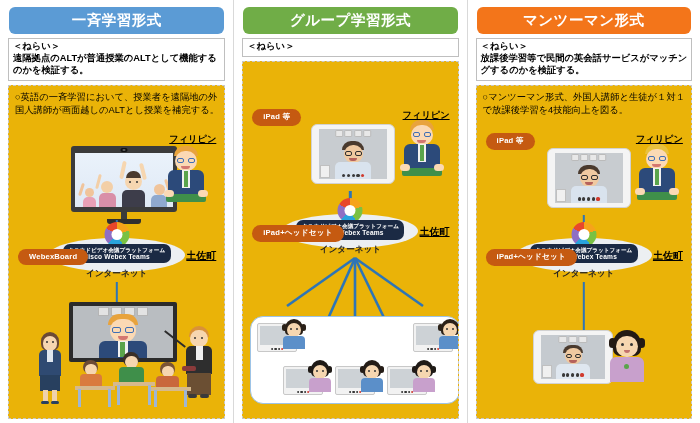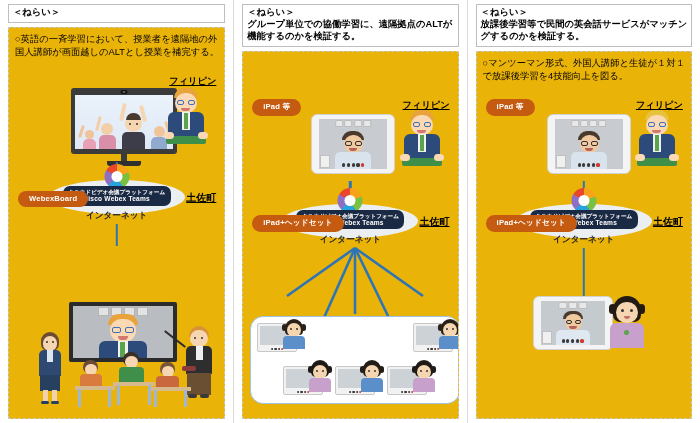--- a/index.html
+++ b/index.html
@@ -221,23 +221,25 @@
   .mini .pad .bar i.r { background: #d03a2e; }
 
   .hs { position: absolute; }
 </style>
 </head>
 <body>
 
 <div class="board">
 
   <div class="panel">
+    <div class="pill blue">一斉学習形式</div>
 
     <div class="aim">
       <span class="tag">＜ねらい＞</span>
+      <span>遠隔拠点のALTが普通授業のALTとして機能するのかを検証する。</span>
     </div>
 
     <div class="body">
       <div class="desc">○英語の一斉学習において、授業者を遠隔地の外国人講師が画面越しのALTとし授業を補完する。</div>
 
       <div class="place p-top">フィリピン</div>
 
       <div class="device roomkit">
         <div class="bezel">
           <div class="cam"></div>
@@ -378,24 +380,24 @@
           <div style="position:absolute;left:5px;top:16px;width:23px;height:13px;background:#c9683c;border-radius:4px 4px 0 0;"></div>
           <div style="position:absolute;left:0px;top:27px;width:40px;height:4px;background:#d6b98d;"></div>
           <div style="position:absolute;left:3px;top:30px;width:3px;height:17px;background:#9fb6d4;"></div>
           <div style="position:absolute;left:33px;top:30px;width:3px;height:17px;background:#9fb6d4;"></div>
         </div>
       </div>
     </div>
   </div>
 
   <div class="panel">
+    <div class="pill green">グループ学習形式</div>
 
     <div class="aim">
       <span class="tag">＜ねらい＞</span>
-      <span>グループ単位での協働学習に、遠隔拠点のALTが機能するのかを検証する。</span>
     </div>
 
     <div class="body">
 
       <div class="badge b-topleft">iPad 等</div>
       <div class="place p-top">フィリピン</div>
 
       <div class="device ipad" style="left:68px;top:62px;">
         <div class="frame">
           <div class="scr2">
@@ -567,20 +569,21 @@
             <div style="position:absolute;left:1px;top:6px;width:5px;height:7px;background:#1f1a16;border-radius:3px;"></div>
             <div style="position:absolute;right:1px;top:6px;width:5px;height:7px;background:#1f1a16;border-radius:3px;"></div>
             <div style="position:absolute;left:2px;top:18px;width:22px;height:14px;background:#c8a0cc;border-radius:4px 4px 0 0;"></div>
           </div>
         </div>
       </div>
     </div>
   </div>
 
   <div class="panel">
+    <div class="pill orange">マンツーマン形式</div>
 
     <div class="aim">
       <span class="tag">＜ねらい＞</span>
       <span>放課後学習等で民間の英会話サービスがマッチングするのかを検証する。</span>
     </div>
 
     <div class="body">
       <div class="desc">○マンツーマン形式、外国人講師と生徒が１対１で放課後学習を4技能向上を図る。</div>
 
       <div class="badge b-topleft">iPad 等</div>

